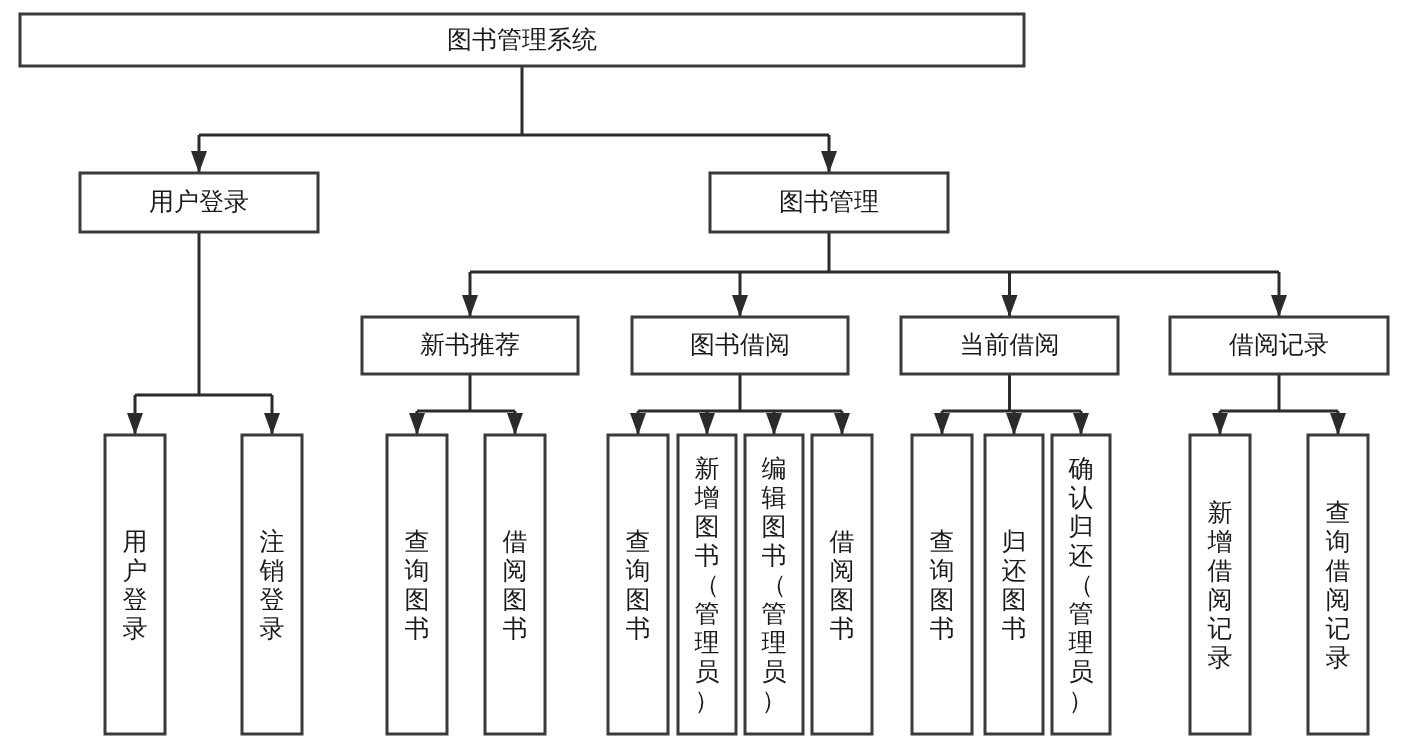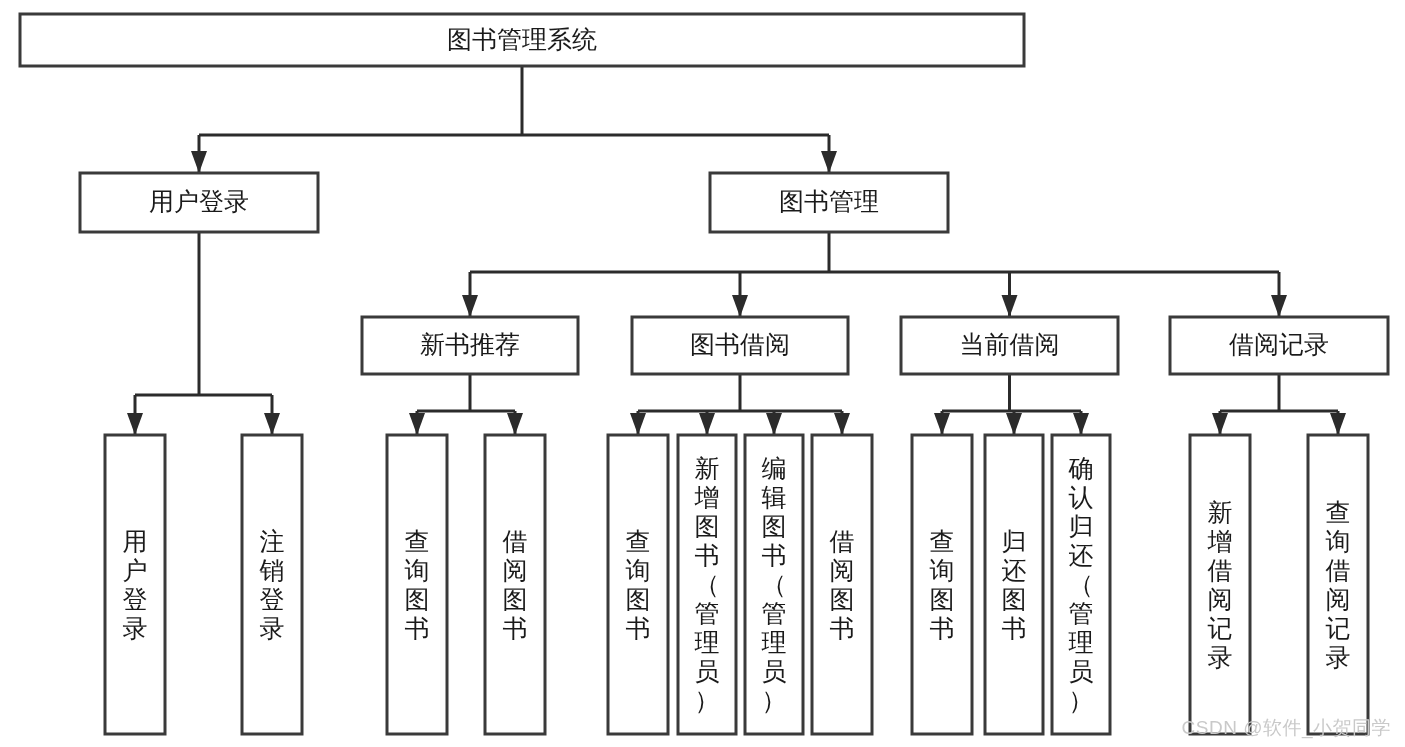--- a/index.html
+++ b/index.html
@@ -200,15 +200,14 @@
           <rect x="1190" y="435" width="60" height="299" class="node-rect"></rect>
           <text x="1220" y="520.5" class="node-label-vert"><tspan x="1220" dy="0">新</tspan><tspan x="1220" dy="29">增</tspan><tspan x="1220" dy="29">借</tspan><tspan x="1220" dy="29">阅</tspan><tspan x="1220" dy="29">记</tspan><tspan x="1220" dy="29">录</tspan></text>
         </g>
         <g>
           <rect x="1308" y="435" width="60" height="299" class="node-rect"></rect>
           <text x="1338" y="520.5" class="node-label-vert"><tspan x="1338" dy="0">查</tspan><tspan x="1338" dy="29">询</tspan><tspan x="1338" dy="29">借</tspan><tspan x="1338" dy="29">阅</tspan><tspan x="1338" dy="29">记</tspan><tspan x="1338" dy="29">录</tspan></text>
         </g>
       </g>
   </svg>
 
-  <div class="watermark">CSDN @软件_小贺同学</div>
 
 </div>
 
 </body></html>

